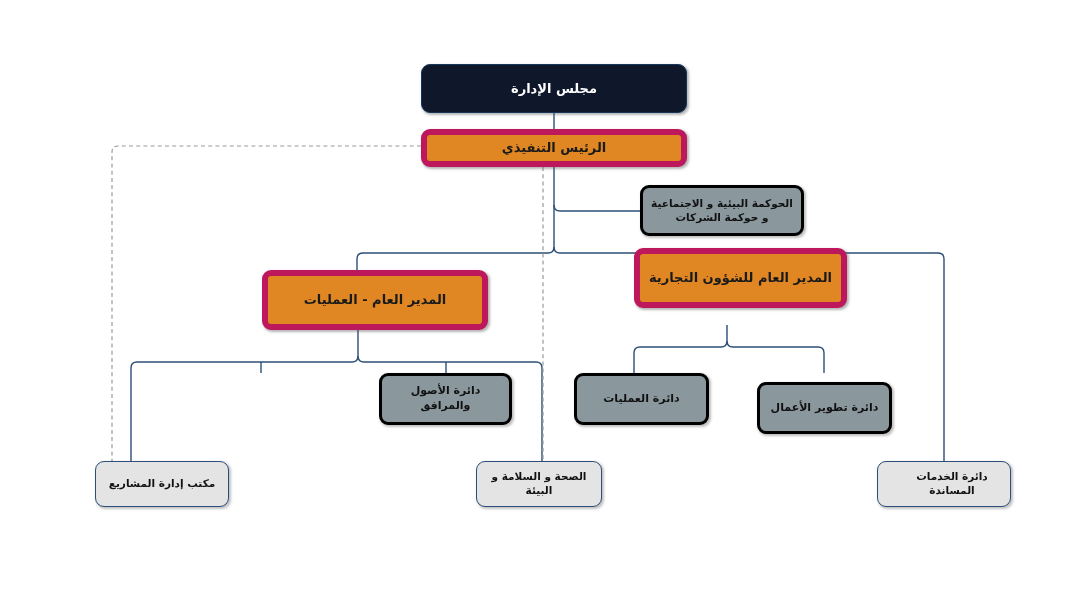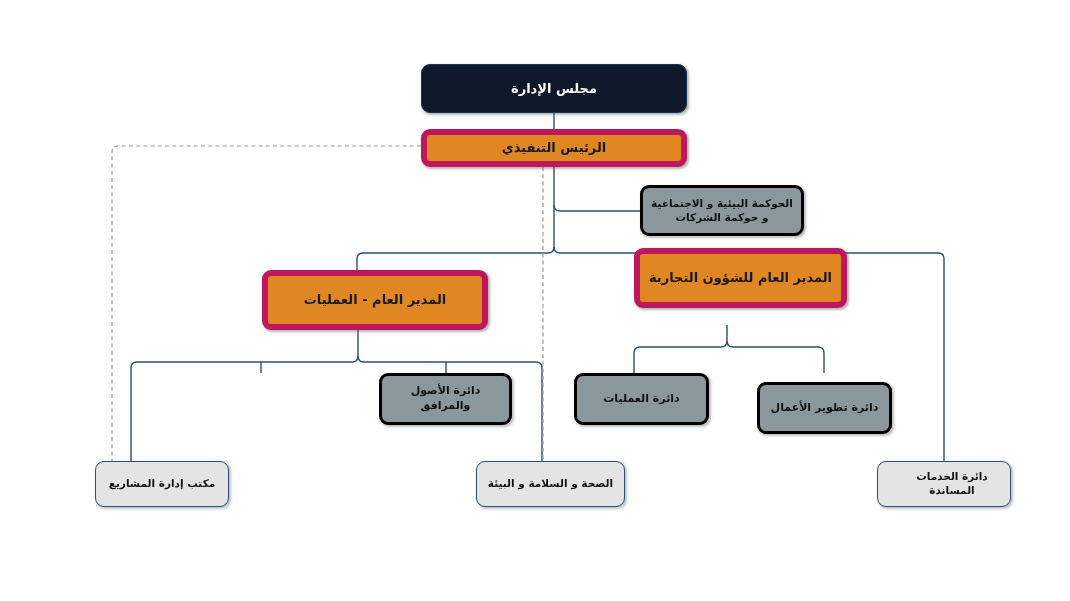--- a/index.html
+++ b/index.html
@@ -143,21 +143,21 @@
   </div>
 
   <div class="node slate" style="left:757px; top:373px; width:135px; height:52px;margin-top:9px;">
     <span>دائرة تطوير الأعمال</span>
   </div>
 
   <div class="node light" style="left:60px; top:461px; width:134px; height:46px;margin-left:35px;">
     <span>مكتب إدارة المشاريع</span>
   </div>
 
-  <div class="node light" style="left:476px; top:461px; width:149px; height:46px;">
+  <div class="node light" style="left:476px; top:461px; width:126px; height:46px;">
     <span>الصحة و السلامة و البيئة</span>
   </div>
 
   <div class="node light" style="left:877px; top:461px; width:134px; height:46px;padding-left:24px;">
     <span>دائرة الخدمات المساندة</span>
   </div>
 
 </div>
 
 </body></html>

